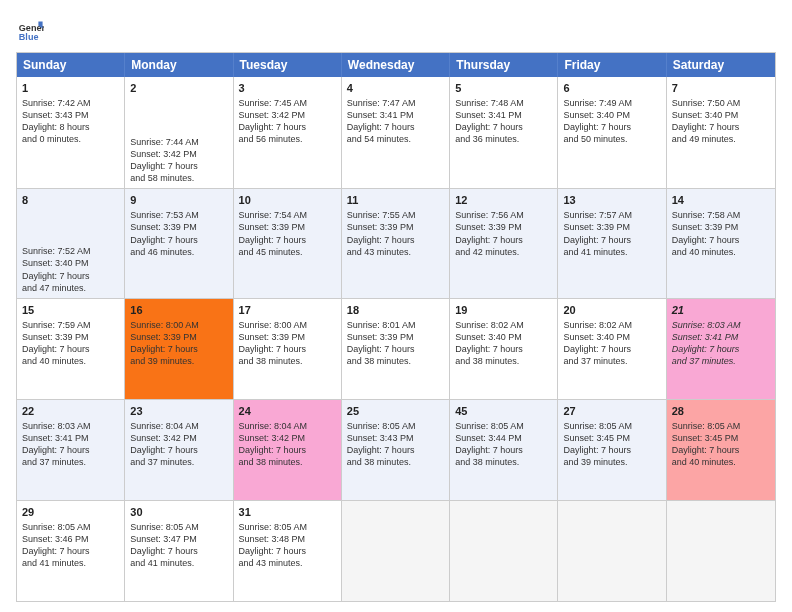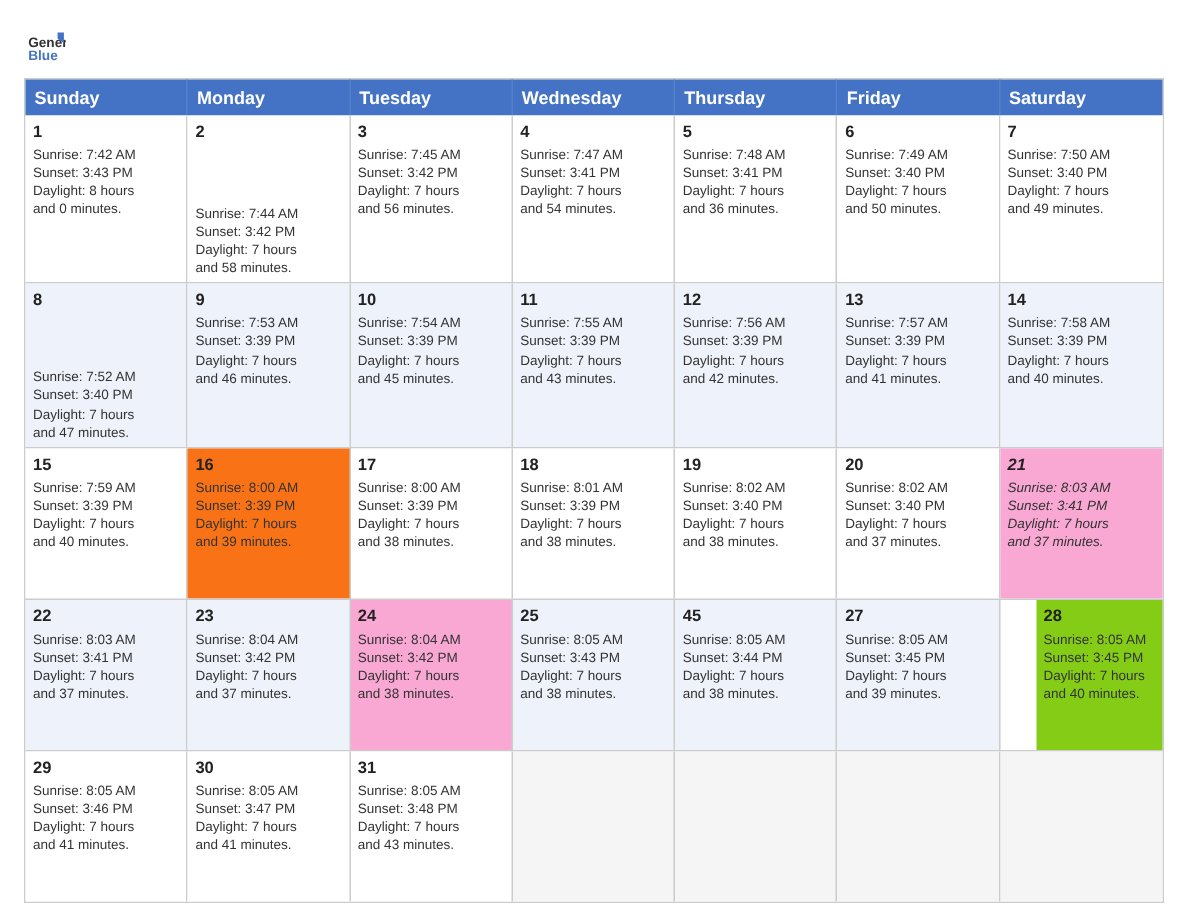--- a/index.html
+++ b/index.html
@@ -329,21 +329,21 @@
             <span style="display: block;">Daylight: 7 hours</span>
             <span style="display: block;">and 38 minutes.</span>
           </div>
           <div class="cal-cell" style="background: rgb(238, 242, 250);">
             <span class="day-num">27</span>
             <span style="display: block;">Sunrise: 8:05 AM</span>
             <span style="display: block;">Sunset: 3:45 PM</span>
             <span style="display: block;">Daylight: 7 hours</span>
             <span style="display: block;">and 39 minutes.</span>
           </div>
-          <div class="cal-cell" style="background: #84cc16; margin-left: 24px;">
+          <div class="cal-cell" style="background: #fca5a5;">
             <span class="day-num">28</span>
             <span style="display: block;">Sunrise: 8:05 AM</span>
             <span style="display: block;">Sunset: 3:45 PM</span>
             <span style="display: block;">Daylight: 7 hours</span>
             <span style="display: block;">and 40 minutes.</span>
           </div>
         </div>
         <div class="cal-row">
           <div class="cal-cell" style="background: rgb(255, 255, 255);">
             <span class="day-num">29</span>

